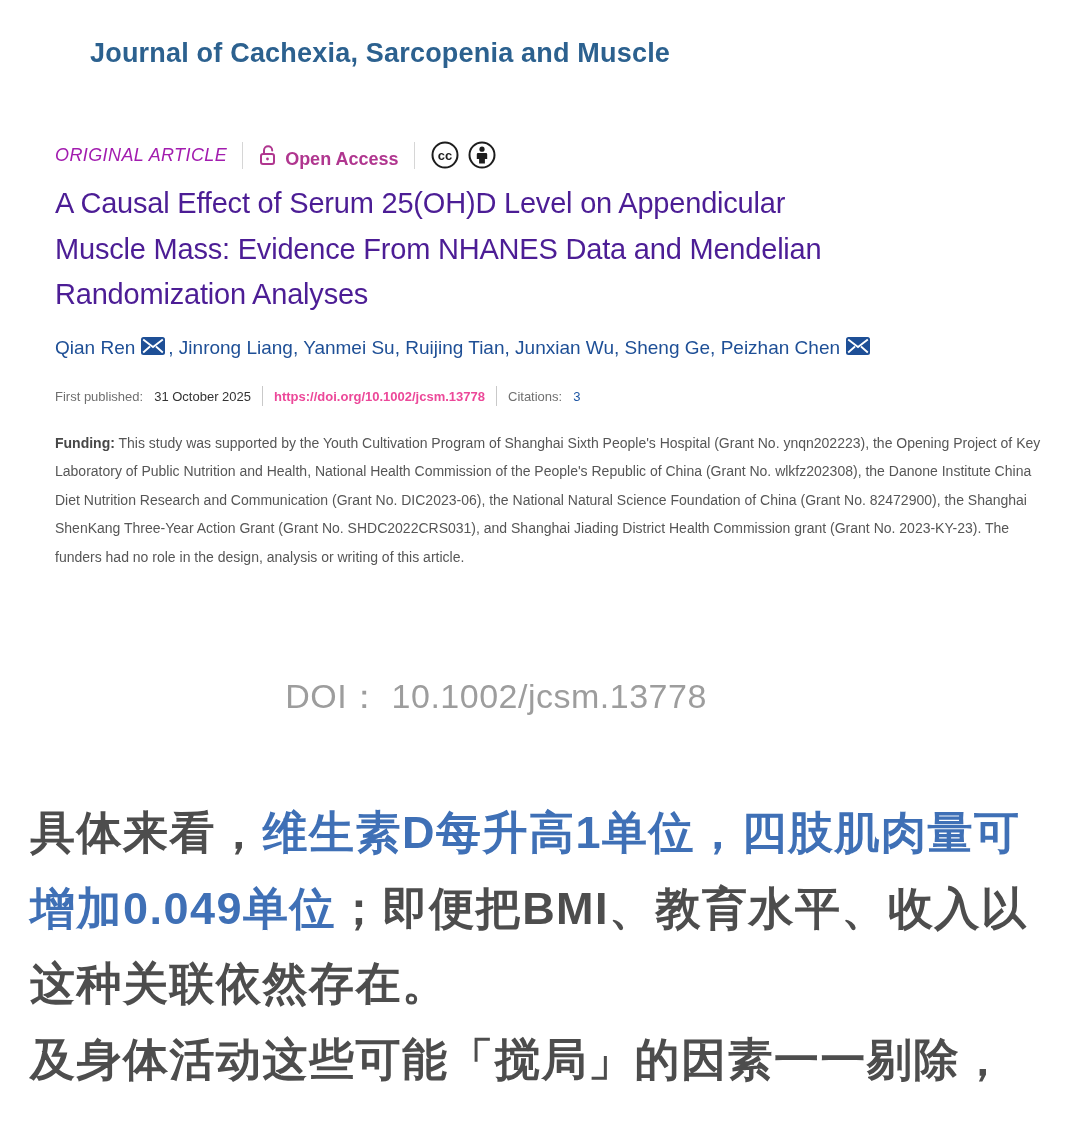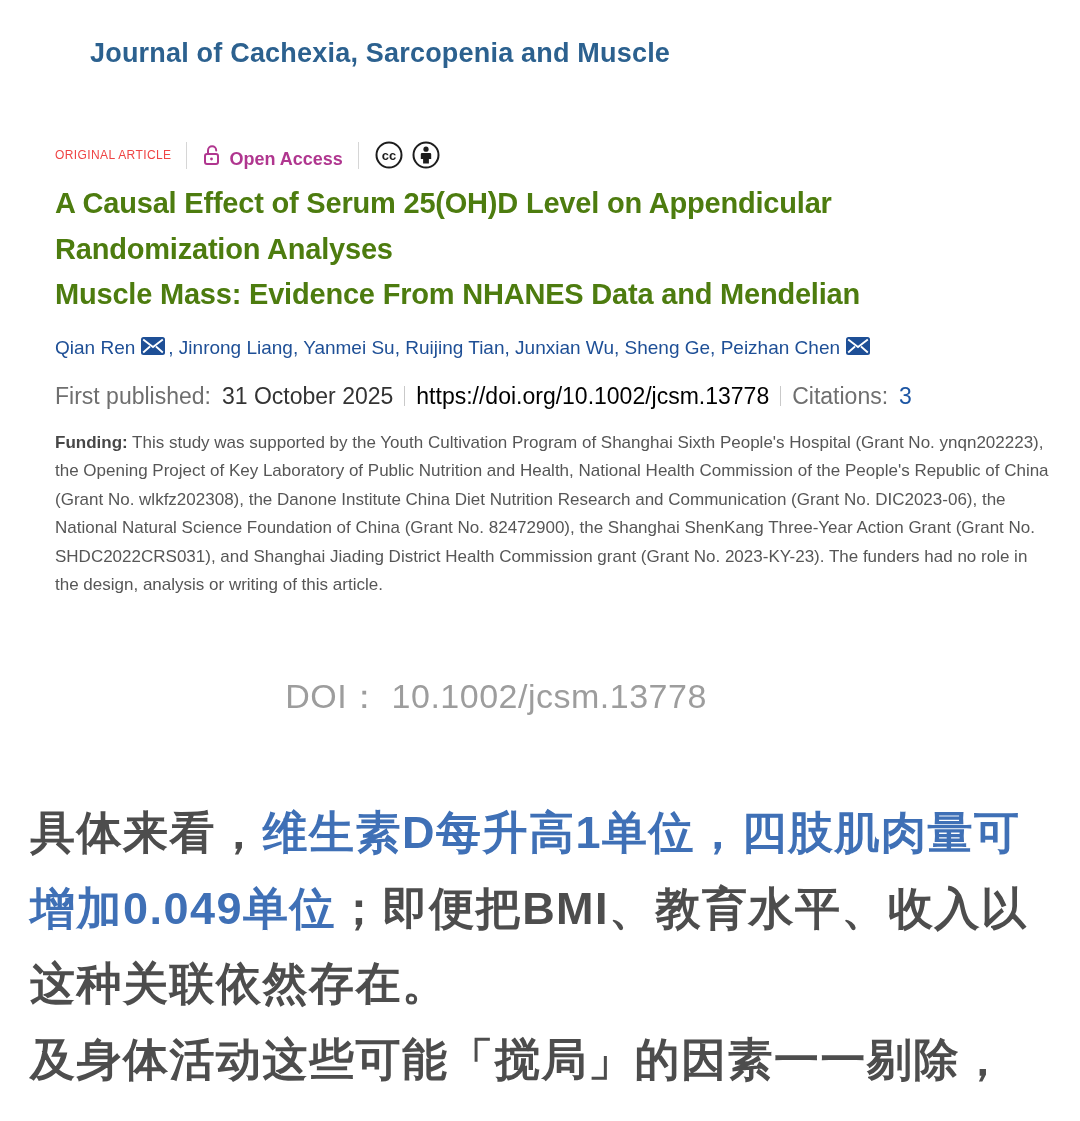--- a/index.html
+++ b/index.html
@@ -13,57 +13,57 @@
   .journal-title {
     position:absolute; left:90px; top:38px;
     font-size:27px; font-weight:600; color:#2c618f; letter-spacing:0.2px;
   }
 
   
   .meta-row {
     position:absolute; left:55px; top:139px; height:32px;
     display:flex; align-items:center; gap:15px;
   }
-  .type-label { font-size:12px; color:#ef4444; letter-spacing:0.4px; }
+  .type-label { font-size:18px; color:#a21caf; letter-spacing:0.4px;font-style:italic; }
   .vdiv { width:1px; height:27px; background:#d6d6d6; }
   .open-access { display:flex; align-items:center; gap:8px; }
   .open-access-label { font-size:18px; font-weight:700; color:#b0368f;margin-top:9px; }
   .cc-group { display:flex; align-items:center; gap:7px; }
 
   
   .article-title {
     position:absolute; left:55px; top:181px;
-    font-size:29px; font-weight:700; color:#4d7c0f; line-height:45.5px;
+    font-size:29px; font-weight:400; color:#4c1d95; line-height:45.5px;
     letter-spacing:-0.2px;
   }
   .article-title span { display:block; white-space:nowrap; }
 
   
   .authors {
     position:absolute; left:55px; top:335px;
     display:flex; align-items:center; font-size:19px; color:#1e4f96;
   }
   .mail-icon { margin:2px 3px 0 6px; flex:0 0 auto; cursor:pointer; }
 
   
   .pub-line {
     position:absolute; left:55px; top:384px; height:24px;
-    display:flex; align-items:center; font-size:23px; gap:11px;
+    display:flex; align-items:center; font-size:13px; gap:11px;
   }
   .pub-label { color:#6f6f6f; }
   .pub-date  { color:#333333; }
   .pipe { width:1px; height:20px; background:#c9c9c9; }
-  .doi-link  { color:#000000; font-weight:400; text-decoration:none; cursor:pointer; }
+  .doi-link  { color:#ec4899; font-weight:700; text-decoration:none; cursor:pointer; }
   .cit-label { color:#6f6f6f; }
   .cit-count { color:#1c55a3; cursor:pointer; }
 
   
   .funding {
     position:absolute; left:55px; top:429px; width:996px;
-    font-size:17px; line-height:28.4px; color:#565656;
+    font-size:14px; line-height:28.4px; color:#565656;
   }
   .funding-label { font-weight:700; color:#474747; }
 
   
   .doi-center {
     position:absolute; left:0; top:674px; width:992px; text-align:center;
     font-size:34px; color:#9d9d9d; letter-spacing:0.5px;
   }
 
   
@@ -106,22 +106,22 @@
         <circle cx="15" cy="15" r="12.5" fill="none" stroke="#1d1d1d" stroke-width="2"></circle>
         <circle cx="15" cy="9.2" r="2.6" fill="#1d1d1d"></circle>
         <path d="M11 13 h8 a1.2 1.2 0 0 1 1.2 1.2 V19 h-2.3 v4.6 h-5.8 V19 h-2.3 v-4.8 A1.2 1.2 0 0 1 11 13 z" fill="#1d1d1d"></path>
       </svg>
     </span>
   </span>
 </div>
 
 <div class="article-title">
   <span>A Causal Effect of Serum 25(OH)D Level on Appendicular</span>
+  <span>Muscle Mass: Evidence From NHANES Data and Mendelian</span>
   <span>Randomization Analyses</span>
-  <span>Muscle Mass: Evidence From NHANES Data and Mendelian</span>
 </div>
 
 <div class="authors">
   <span>Qian Ren</span>
   <span class="mail-icon">
     <svg width="24" height="18" viewBox="0 0 24 18">
       <rect x="0" y="0" width="24" height="18" rx="2.5" fill="#1e4f96"></rect>
       <path d="M2.2 2.5 L12 10 L21.8 2.5" fill="none" stroke="#ffffff" stroke-width="1.8"></path>
       <path d="M2.2 15.5 L9 9.5 M21.8 15.5 L15 9.5" fill="none" stroke="#ffffff" stroke-width="1.8"></path>
     </svg>

